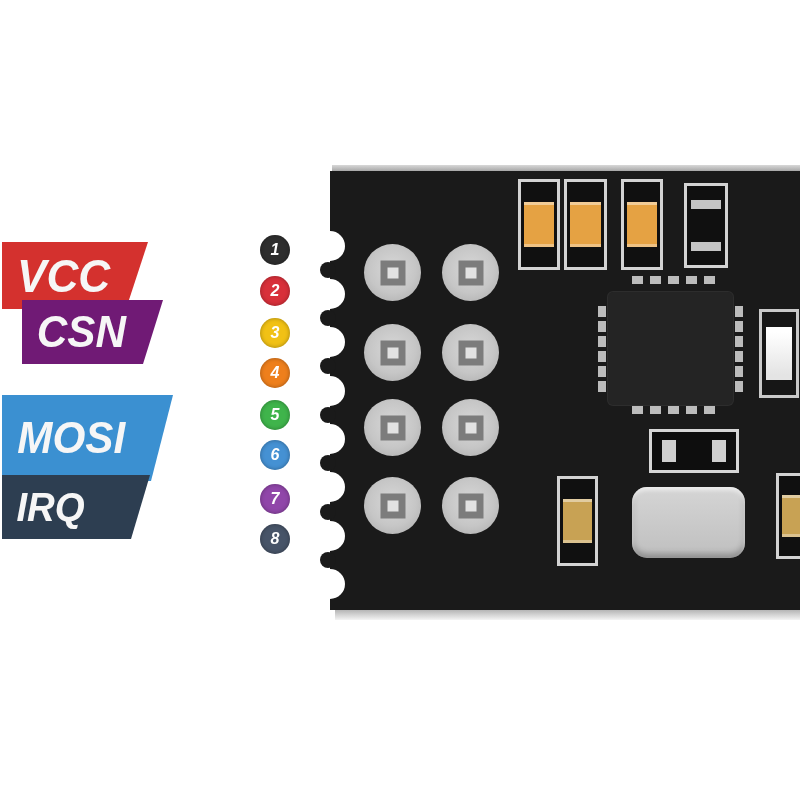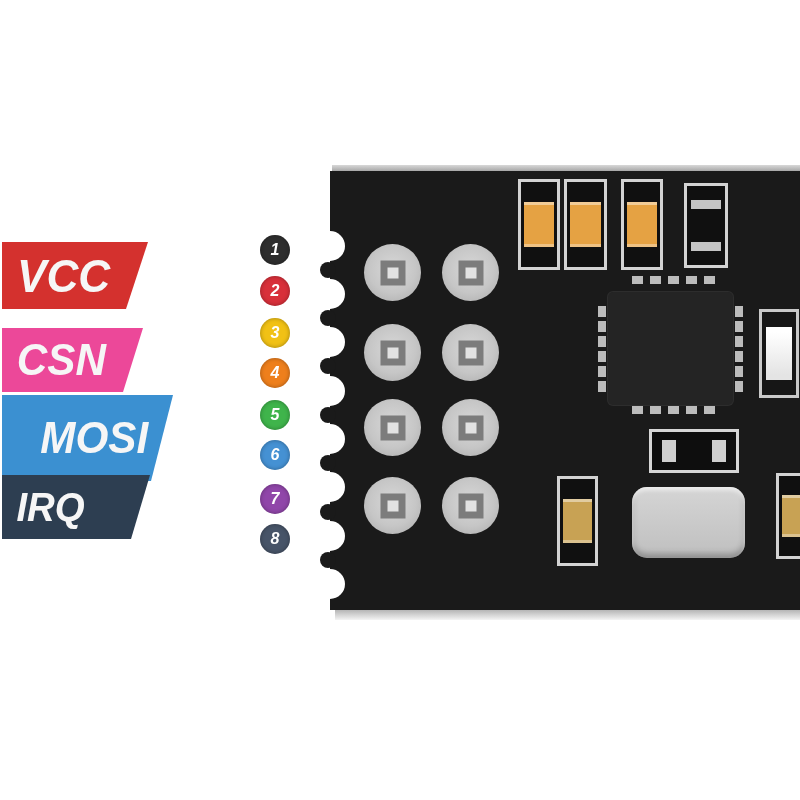--- a/index.html
+++ b/index.html
@@ -51,24 +51,24 @@
        background:#161616;box-sizing:border-box;}
   .led-body{position:absolute;left:4px;right:4px;top:15px;bottom:15px;
             background:linear-gradient(180deg,#ffffff 10%,#e4e4e4 90%);}
 </style>
 </head>
 <body>
 
 <div class="banner" style="top: 242px; height: 67px; width: 146px; font-size: 46px; clip-path: polygon(0px 0px, 100% 0px, calc(100% - 22px) 100%, 0px 100%); background-color: rgb(212, 49, 46);">
   <span>VCC</span>
 </div>
-<div class="banner" style="top: 328px; height: 64px; width: 141px; font-size: 44px; clip-path: polygon(0px 0px, 100% 0px, calc(100% - 20px) 100%, 0px 100%); background-color: #ec4899;">
+<div class="banner" style="top: 300px; height: 64px; width: 141px; font-size: 44px; clip-path: polygon(0px 0px, 100% 0px, calc(100% - 20px) 100%, 0px 100%); background-color: #701a75; margin-left: 20px;">
   <span>CSN</span>
 </div>
-<div class="banner" style="top: 395px; height: 86px; width: 171px; font-size: 44px; clip-path: polygon(0px 0px, 100% 0px, calc(100% - 22px) 100%, 0px 100%); background-color: rgb(59, 144, 209); justify-content: center;">
+<div class="banner" style="top: 395px; height: 86px; width: 171px; font-size: 44px; clip-path: polygon(0px 0px, 100% 0px, calc(100% - 22px) 100%, 0px 100%); background-color: rgb(59, 144, 209);">
   <span>MOSI</span>
 </div>
 <div class="banner" style="top: 475px; height: 64px; width: 148px; font-size: 40px; clip-path: polygon(0px 0px, 100% 0px, calc(100% - 19px) 100%, 0px 100%); background-color: rgb(45, 62, 81);">
   <span>IRQ</span>
 </div>
 
 <div class="pin-badge" style="top: 235px; background-color: rgb(46, 46, 46);">
     <span>1</span>
   </div>
 <div class="pin-badge" style="top: 276px; background-color: rgb(216, 48, 58);">

